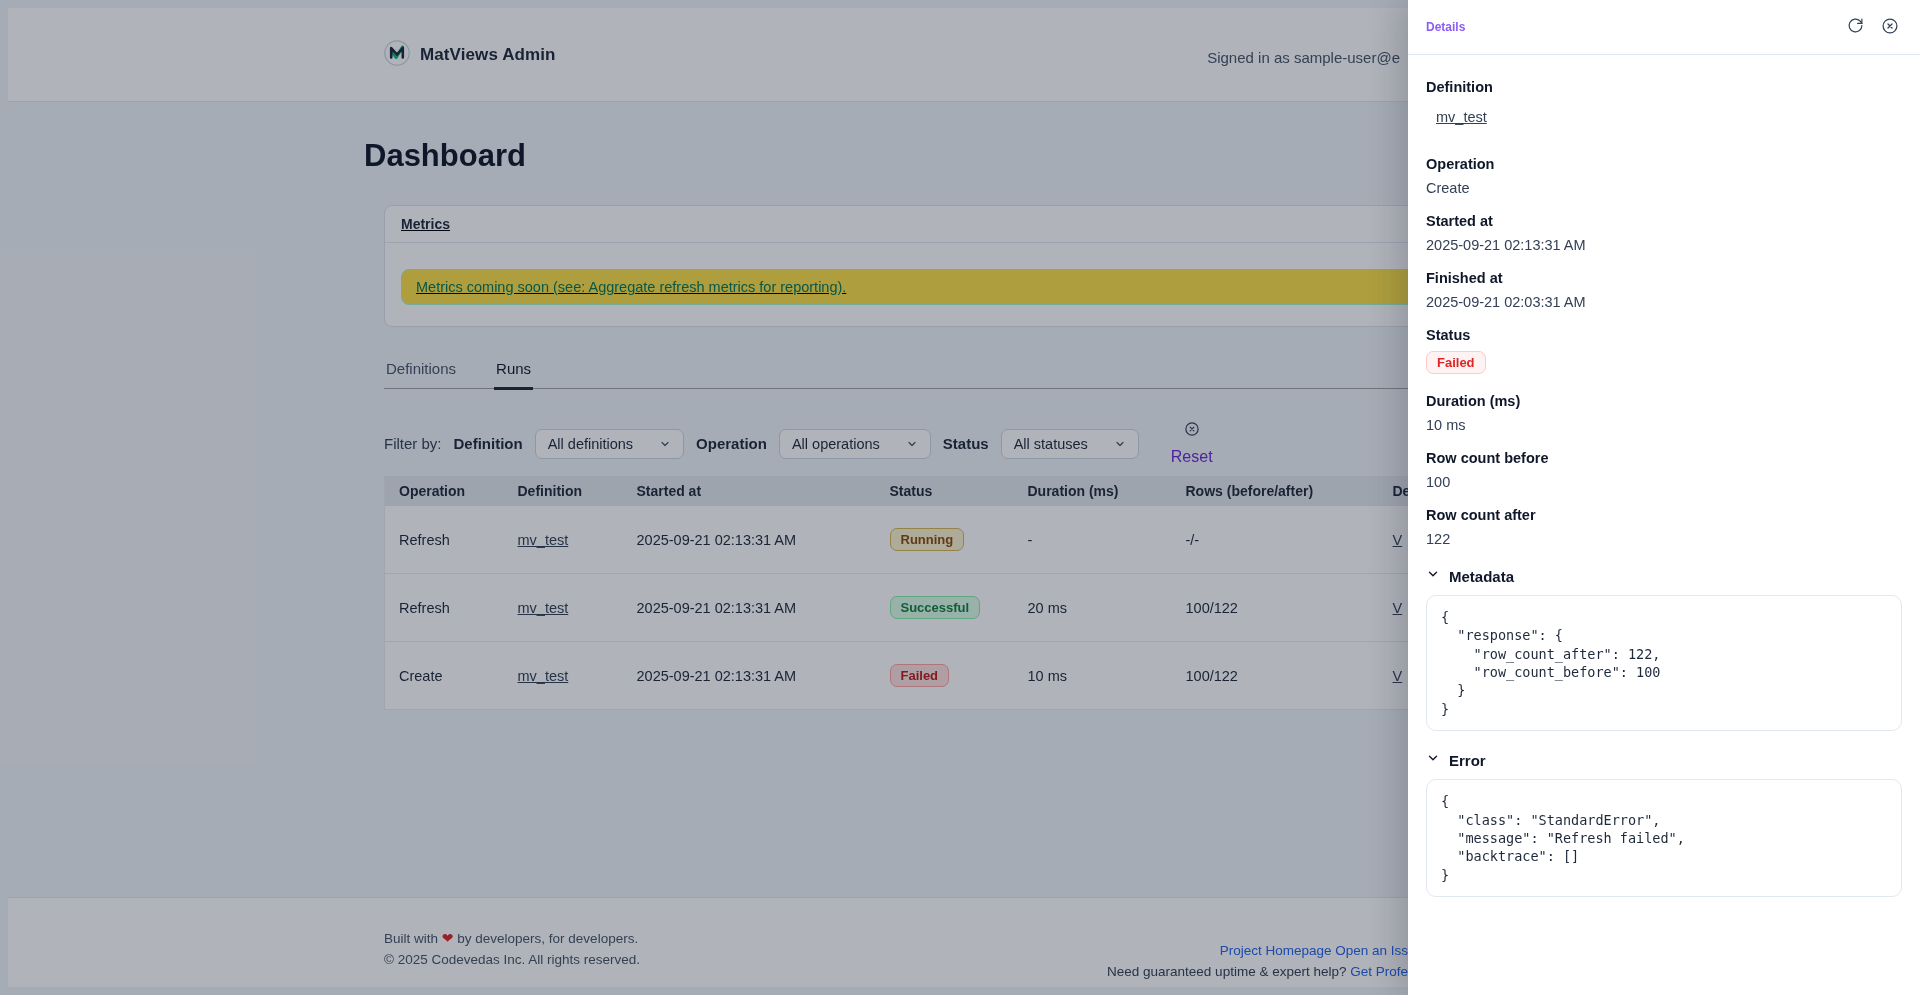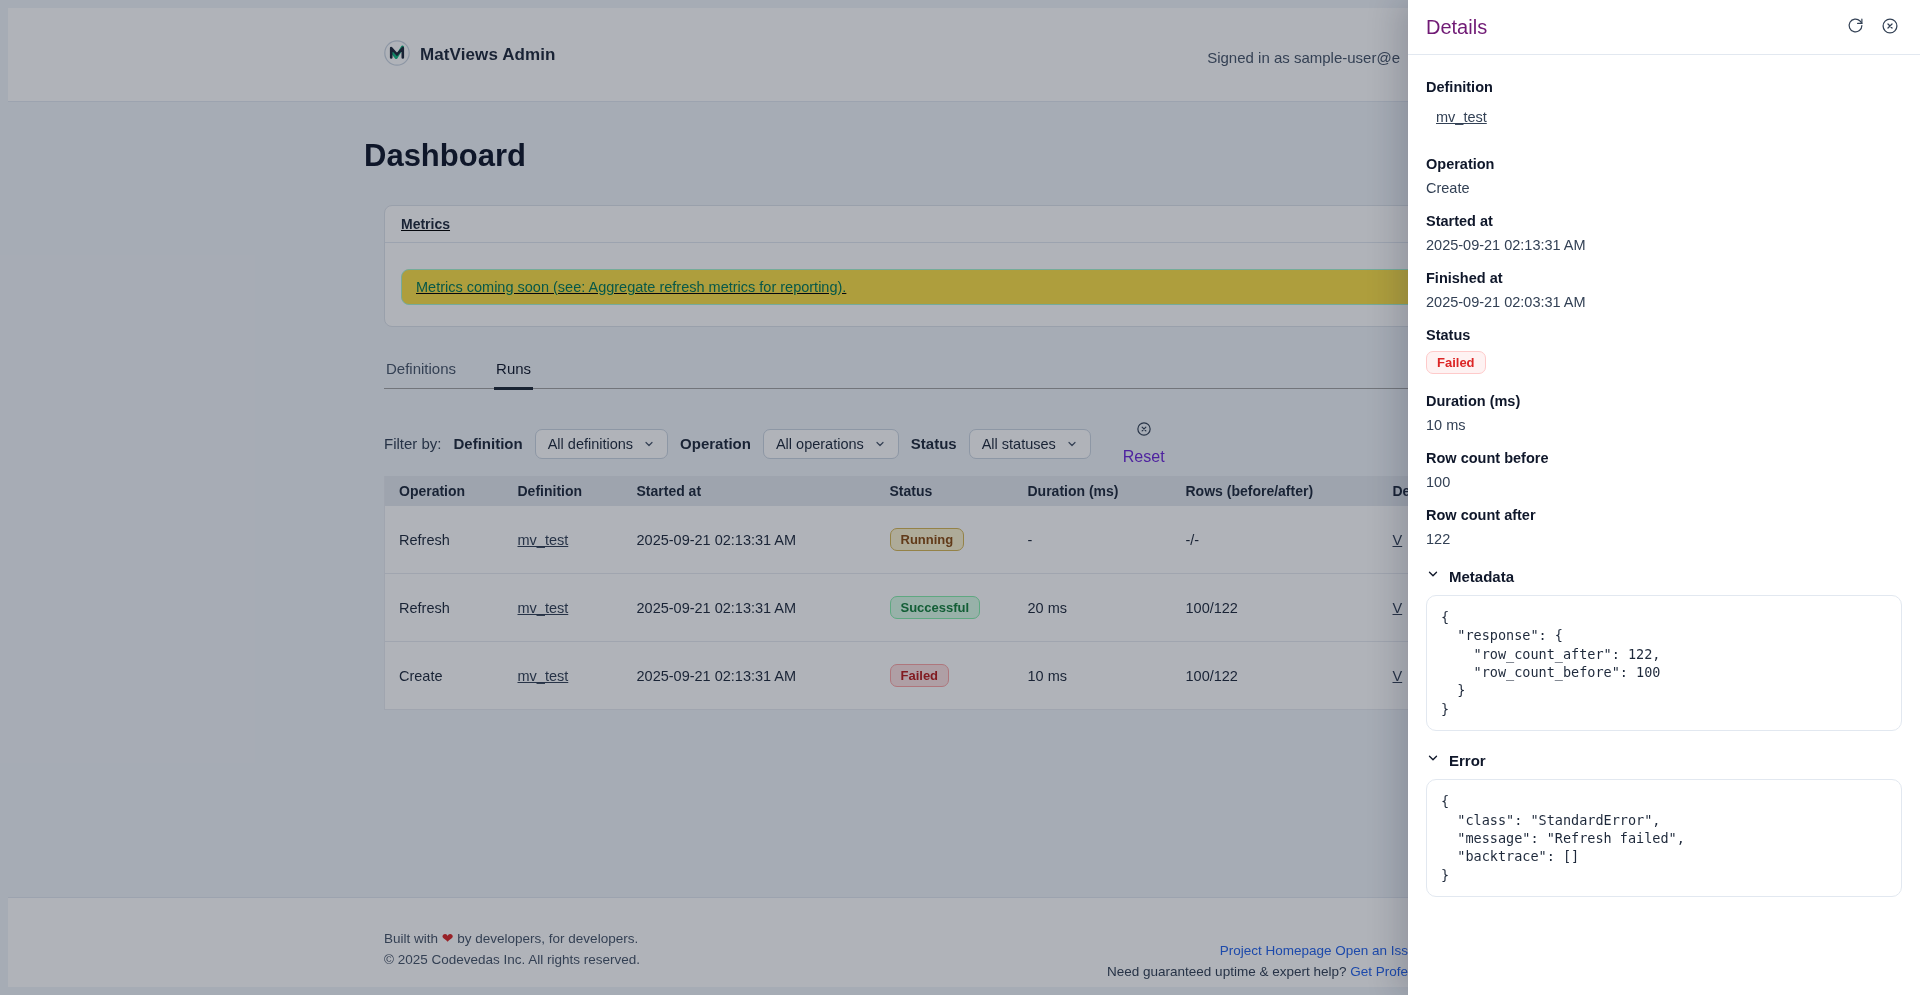--- a/index.html
+++ b/index.html
@@ -20,21 +20,21 @@
   .metrics-card .card-head { padding:10px 16px; border-bottom:1px solid #e2e8f0; font-size:14px; font-weight:700; color:#1e293b; }
   .metrics-card .card-body { padding:26px 16px 21px; }
   .alert-soon { background:#fde047; border:1px solid #a7f3d0; border-radius:8px; padding:9px 14px; font-size:14.5px; color:#047857; }
 
   .tabs { position:absolute; left:384px; top:354px; width:1512px; display:flex; gap:36px; border-bottom:1px solid #a3a3a3; }
   .tab { padding:6px 2px 10px; font-size:15px; color:#475569; cursor:pointer; }
   .tab.active { color:#0f172a; font-weight:500; border-bottom:3px solid #1f2937; margin-bottom:-2px; }
 
   .filters { position:absolute; left:384px; top:420px; display:flex; align-items:center; gap:12px; font-size:15px; color:#334155; }
   .filters .flabel { font-weight:700; color:#1e293b; }
-  .select { display:inline-flex; align-items:center; gap:10px; background:#fff; border:1px solid #cbd5e1; border-radius:7px; padding:6px 12px; font-size:14.5px; color:#1e293b; cursor:pointer; }
+  .select { display:inline-flex; align-items:center; gap:26px; background:#fff; border:1px solid #cbd5e1; border-radius:7px; padding:6px 12px; font-size:14.5px; color:#1e293b; cursor:pointer; }
   .select svg { display:block; }
   .reset-btn { display:inline-flex; align-items:center; gap:7px; margin-left:14px; font-size:16px; color:#6d28d9; background:none; border:none; cursor:pointer; font-family:inherit;flex-direction:column; }
 
   table.runs { position:absolute; left:384px; top:476px; width:1512px; border-collapse:collapse; }
   table.runs th { background:#e4e9ef; text-align:left; font-size:14px; font-weight:700; color:#1e293b; padding:7px 14px; white-space:nowrap; }
   table.runs td { background:#ffffff; font-size:14.5px; color:#1e293b; padding:22px 14px; border-bottom:1px solid #e7ebf0; white-space:nowrap; }
   table.runs tr td:first-child, table.runs tr th:first-child { border-left:1px solid #e7ebf0; }
   a.dlink { color:#334155; text-decoration:underline; }
   .badge { display:inline-block; padding:3px 10px; border-radius:7px; font-size:13px; font-weight:700; border:1px solid transparent; }
   .badge.running { background:#fdf4cf; border-color:#d6b656; color:#8a4b12; }
@@ -46,21 +46,21 @@
   .app-footer { position:absolute; left:8px; top:897px; width:1904px; height:90px; background:#ffffff; border-top:1px solid #e2e8f0; }
   .footer-left { position:absolute; left:376px; top:30px; font-size:13.5px; color:#475569; line-height:21px; }
   .heart { color:#dc2626; font-size:14px; }
   .footer-right { position:absolute; right:504px; top:42px; font-size:13.5px; color:#334155; line-height:21px; text-align:right; white-space:nowrap; }
   .footer-right a { color:#2563eb; text-decoration:none; }
 
   
   .overlay { position:absolute; inset:0; background:rgba(15,23,42,0.33); z-index:40; }
   .drawer { position:absolute; top:0; right:0; width:512px; height:995px; background:#ffffff; z-index:50; box-shadow:-10px 0 30px rgba(15,23,42,0.18); overflow:hidden; }
   .drawer-head { height:55px; display:flex; align-items:center; padding:0 18px; border-bottom:1px solid #e2e8f0; }
-  .drawer-title { flex:1; font-size:20px; font-weight:400; color:#701a75; }
+  .drawer-title { flex:1; font-size:12px; font-weight:700; color:#8b5cf6; }
   .icon-btn { background:none; border:none; padding:3px; margin-left:11px; cursor:pointer; color:#334155; display:inline-flex; }
   .drawer-body { padding:24px 18px 0; }
   .field { margin-bottom:17px; }
   .field-label { font-size:14.5px; font-weight:700; color:#0f172a; margin-bottom:8px; }
   .field-value { font-size:14.5px; color:#334155; }
   .def-link { display:inline-block; margin:6px 0 14px 10px; font-size:14.5px; color:#334155; text-decoration:underline; }
   .section-head { display:flex; align-items:center; gap:9px; margin:20px 0 10px; color:#0f172a; cursor:pointer; }
   .section-head .stitle { font-size:15px; font-weight:700; }
   .codeblock { border:1px solid #e2e8f0; border-radius:10px; padding:12px 14px; background:#fff; font-family:"DejaVu Sans Mono", monospace; font-size:13.5px; line-height:1.36; color:#1e293b; white-space:pre; margin:0; overflow:hidden; }
 </style>

